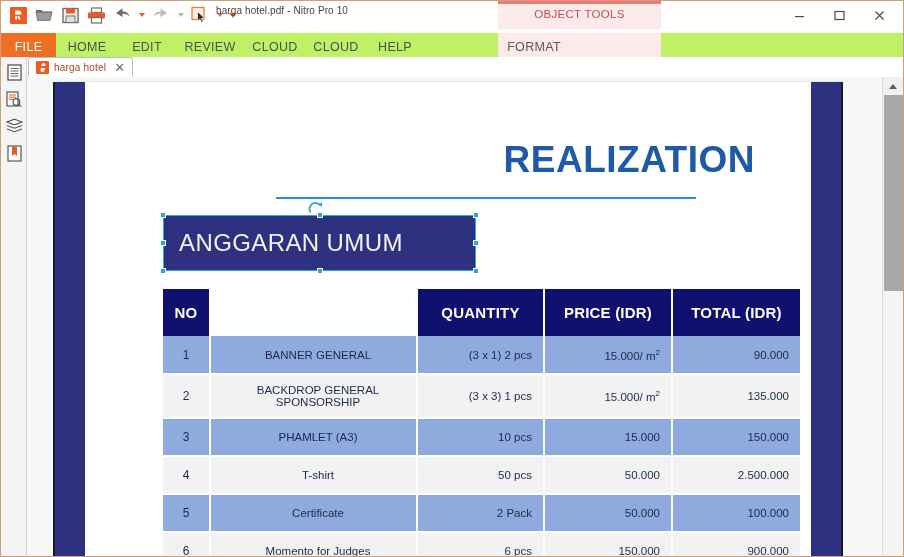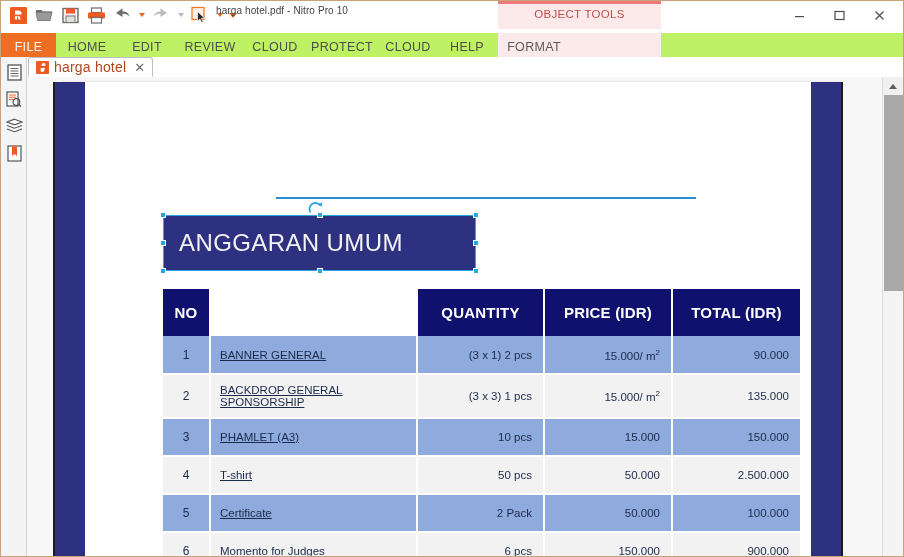--- a/index.html
+++ b/index.html
@@ -62,21 +62,21 @@
   
   .tabstrip{position:absolute;left:0;top:56px;width:902px;height:20px;background:#ffffff;
             border-bottom:1px solid #cfcfcf;}
   .doctab{position:absolute;left:27px;top:0px;height:20px;background:#fff;
           border:1px solid #bdbdbd;border-bottom:1px solid #fff;border-radius:3px 3px 0 0;
           display:flex;align-items:center;gap:5px;padding:0 7px;box-sizing:border-box;}
   .doctab .nitromini{width:13px;height:13px;background:#ee5a24;border-radius:1px;position:relative;}
   .doctab .nitromini:after{content:"";position:absolute;left:4.5px;top:2px;width:4px;height:9px;
           background:#fff;border-radius:2px;transform:skewX(-10deg);}
   .doctab .nitromini:before{content:"";position:absolute;left:3px;top:5.5px;width:7px;height:2px;background:#ee5a24;z-index:2;}
-  .doctab .t{font-size:14px;color:#b1461d;letter-spacing:.2px;}
+  .doctab .t{font-size:10px;color:#b1461d;letter-spacing:.2px;}
   .doctab .x{font-size:13px;color:#6a6a6a;margin-left:3px;line-height:1;}
 
   
   .rail{position:absolute;left:0;top:56px;width:26px;height:501px;background:#f4f4f4;
         border-right:1px solid #d2d2d2;box-sizing:border-box;}
   .rail .ri{width:26px;height:24px;display:flex;align-items:center;justify-content:center;margin-top:3px;}
 
   
   .viewer{position:absolute;left:26px;top:76px;width:855px;height:481px;background:#f7f7f7;}
   .page{position:absolute;left:34px;top:5px;width:780px;height:478px;background:#ffffff;
@@ -113,21 +113,21 @@
                   vertical-align:middle;border-right:2px solid #ffffff;letter-spacing:.2px;}
   .tbl tr.head th.c-no{width:46px;text-align:center;}
   .tbl tr.head th.c-item{width:205px;background:#ffffff;border-right:2px solid #ffffff;}
   .tbl tr.head th.c-qty{width:125px;text-align:center;}
   .tbl tr.head th.c-price{width:126px;text-align:center;}
   .tbl tr.head th.c-total{width:127px;text-align:center;border-right:0;}
   .tbl tbody tr{height:38px;}
   .tbl tbody td{vertical-align:middle;border-right:2px solid #ffffff;border-bottom:2px solid #ffffff;
                 box-sizing:border-box;font-size:11.5px;}
   .tbl tbody td.no{text-align:center;font-size:12px;}
-  .tbl tbody td.item{padding-left:9px;text-align:left;text-decoration:underline;}
+  .tbl tbody td.item{padding-left:9px;text-align:center;}
   .tbl tbody td.qty,.tbl tbody td.price,.tbl tbody td.total{text-align:right;padding-right:11px;}
   .tbl tbody td.total{border-right:0;}
   .tbl tbody tr.blue td{background:#8faadc;}
   .tbl tbody tr.grey td{background:#f2f2f2;}
   .tbl tbody tr.tall{height:44px;}
   .tbl tbody td.price .c{display:inline-block;text-align:left;}
   sup{font-size:8px;vertical-align:super;}
 
   
   .vsb{position:absolute;right:0;top:76px;width:21px;height:481px;background:#f4f4f4;
@@ -231,21 +231,20 @@
     </div>
   </div>
 
   <div class="ribbon">
     <div class="tabs">
       <div class="tab file">FILE</div>
       <div class="tab home">HOME</div>
       <div class="tab edit">EDIT</div>
       <div class="tab review">REVIEW</div>
       <div class="tab forms">CLOUD</div>
-      <div class="tab protect">PROTECT</div>
       <div class="tab cloud">CLOUD</div>
       <div class="tab help">HELP</div>
     </div>
     <div class="ctxtabs">
       <div class="tab format">FORMAT</div>
       <div class="tab alignment">ALIGNMENT</div>
     </div>
 
     <div class="nitrocloud">
       <span class="nc-lbl">Nitro Cloud</span>
@@ -302,20 +301,21 @@
   <div class="viewer">
     <div class="page"></div>
     <div class="frameEdgeL"></div>
     <div class="frameL"></div>
     <div class="pagewhite"></div>
     <div class="frameR"></div>
     <div class="frameEdgeR"></div>
 
     <div class="slide">
 
+      <div class="realization">REALIZATION</div>
       <div class="hline"></div>
 
       <div class="rotbox">
         <svg width="20" height="20" viewBox="0 0 20 20">
           <path d="M4.5 13.5A6 6 0 1 1 14.6 6.6" fill="none" stroke="#27a6e0" stroke-width="1.8"></path>
           <path d="M16.2 3.2l-.2 4.2-3.9-1.6z" fill="#27a6e0"></path>
         </svg>
       </div>
 
       <div class="sel">

